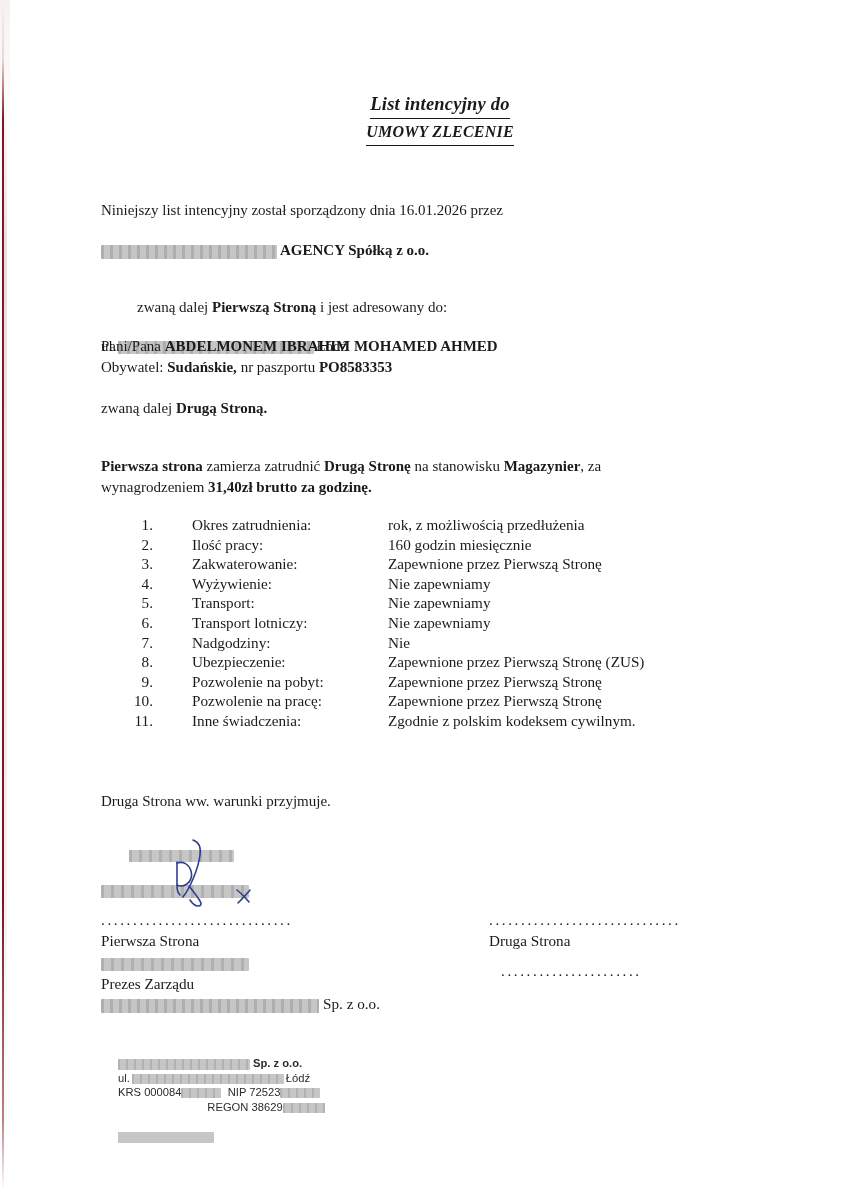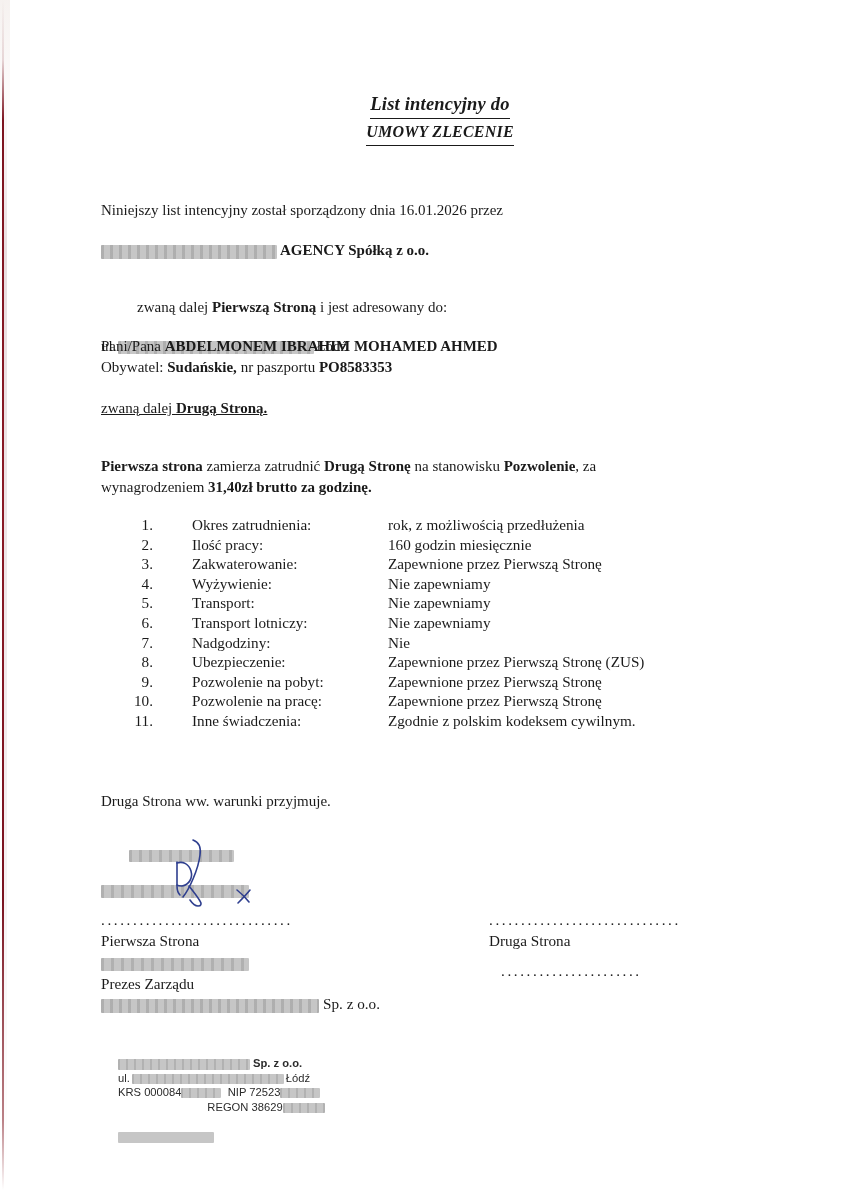--- a/index.html
+++ b/index.html
@@ -335,26 +335,26 @@
       <span>Pani/Pana</span>
       <b>ABDELMONEM IBRAHIM MOHAMED AHMED</b>
     </div>
     <div>
       <span>Obywatel</span><span>: </span><b>Sudańskie,</b>
       <span>nr paszportu</span>
       <b>PO8583353</b>
     </div>
   </div>
 
-  <div class="blk" style="top:398px;text-decoration:underline;">
+  <div class="blk" style="top:398px;">
     <span>zwaną dalej </span><b>Drugą Stroną.</b>
   </div>
 
   <div class="blk b-terms">
-    <b>Pierwsza strona</b><span> zamierza zatrudnić </span><b>Drugą Stronę</b><span> na stanowisku </span><b>Pozwolenie</b><span>, za wynagrodzeniem </span><b>31,40zł brutto za godzinę.</b>
+    <b>Pierwsza strona</b><span> zamierza zatrudnić </span><b>Drugą Stronę</b><span> na stanowisku </span><b>Magazynier</b><span>, za wynagrodzeniem </span><b>31,40zł brutto za godzinę.</b>
   </div>
 
   <div class="terms-list">
     <div class="term-row">
       <span class="term-num">1.</span>
       <span class="term-label">Okres zatrudnienia:</span>
       <span class="term-value">rok, z możliwością przedłużenia</span>
     </div>
     <div class="term-row">
       <span class="term-num">2.</span>

